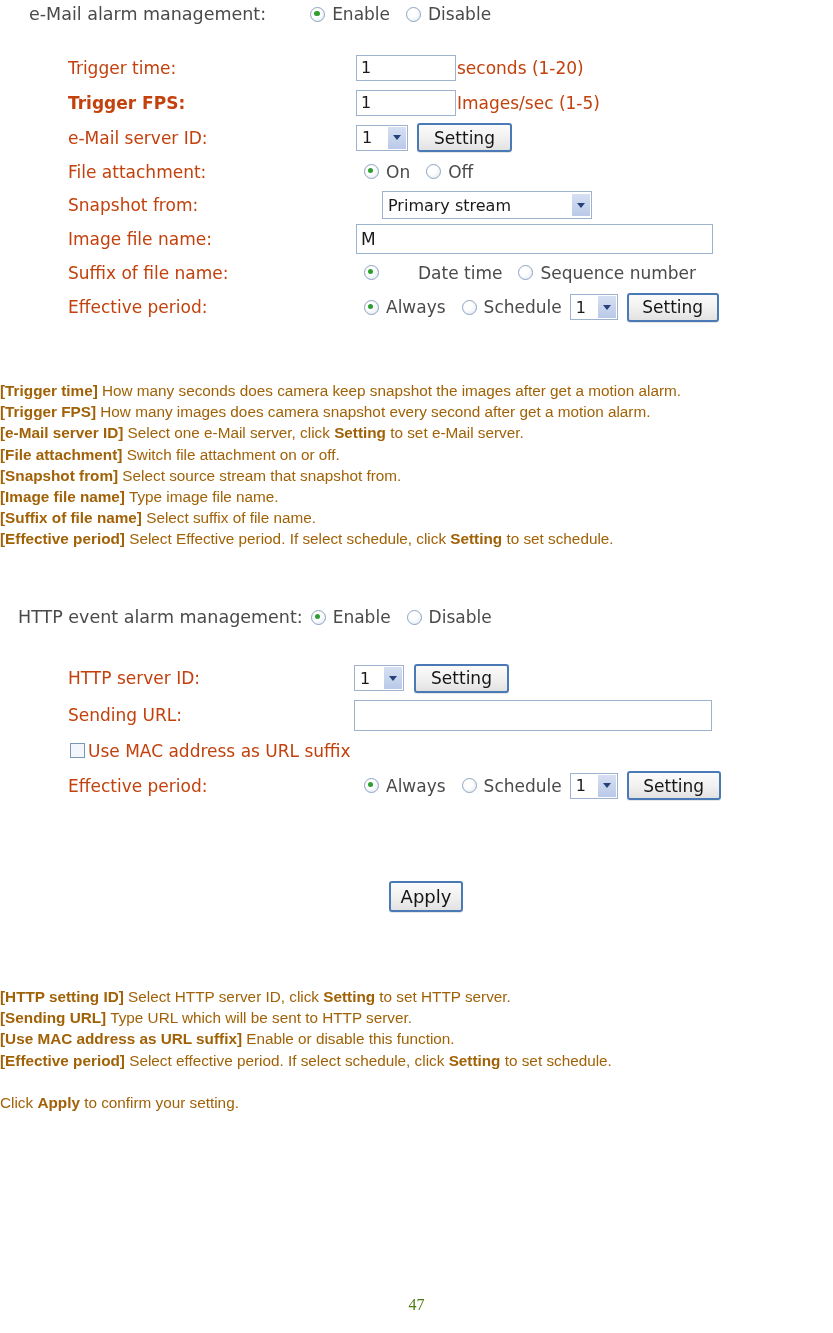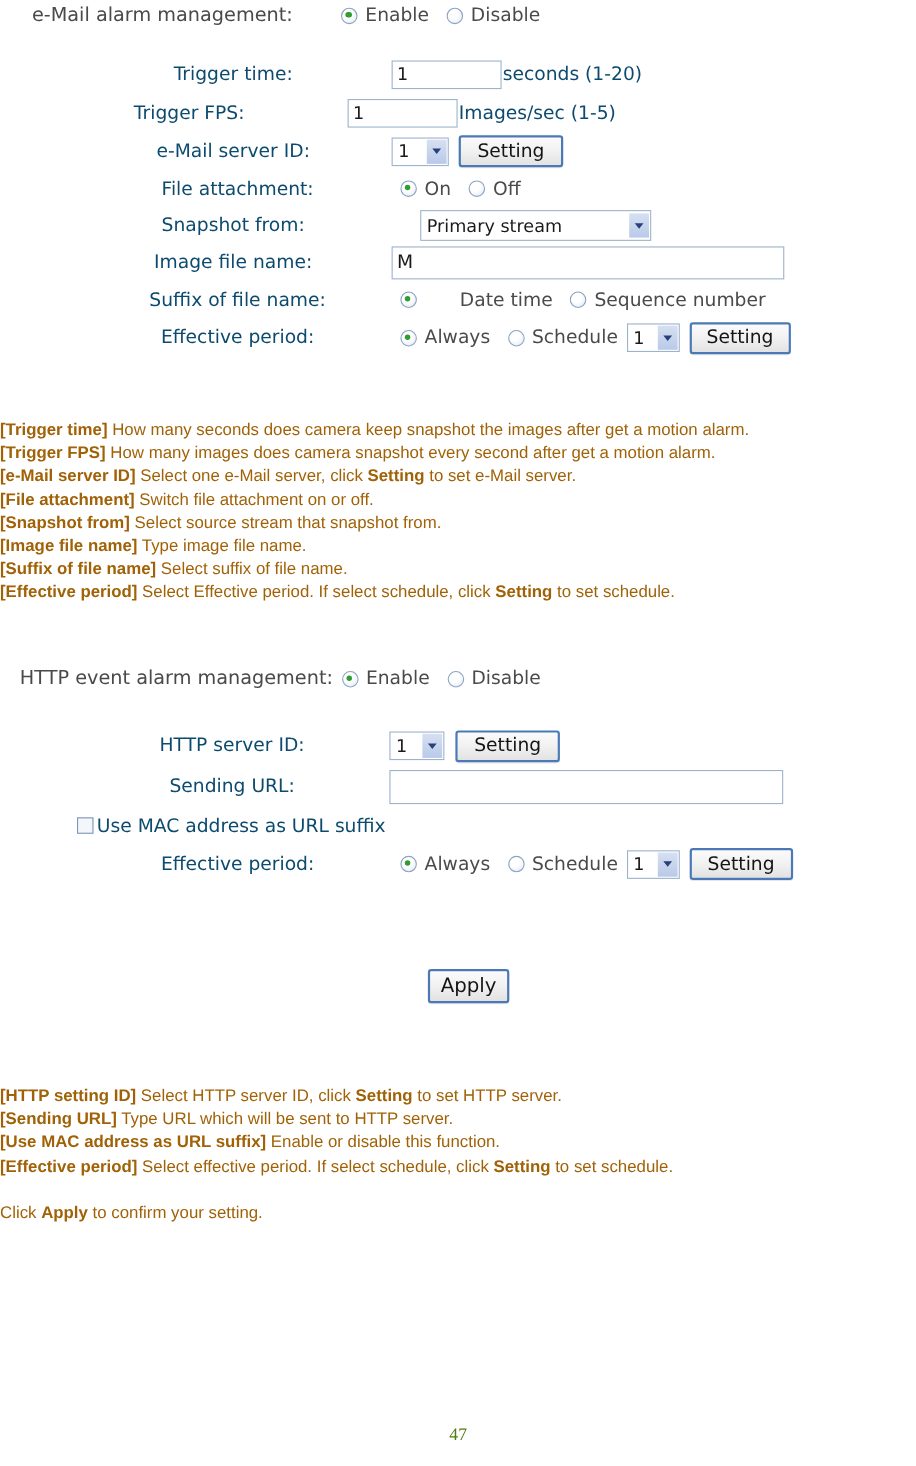--- a/index.html
+++ b/index.html
@@ -25,24 +25,23 @@
 
   .form-row {
     display: flex;
     align-items: center;
     height: 33px;
   }
 
   .row-label {
     font-family: "DejaVu Sans", sans-serif;
     font-size: 17px;
-    color: #0c4a6e;
+    color: #c2410c;
     letter-spacing: 0px;
     white-space: nowrap;
-    text-align: center;
   }
 
   .hdr-label {
     font-family: "DejaVu Sans", sans-serif;
     font-size: 17.5px;
     color: #4a4a4a;
     white-space: nowrap;
   }
 
   
@@ -192,21 +191,21 @@
     </span>
   </div>
 
   <div class="form-row" style="height:35px; margin-top:22px;">
     <span class="row-label" style="margin-left:68px; width:288px;">Trigger time:</span>
     <span class="textbox" style="width:100px;">1</span>
     <span class="row-label" style="margin-left:1px;">seconds (1-20)</span>
   </div>
 
   <div class="form-row" style="height:35px;">
-    <span class="row-label" style="margin-left:28px; width:288px;">Trigger FPS:</span>
+    <span class="row-label" style="margin-left:68px; width:288px;font-weight:bold;">Trigger FPS:</span>
     <span class="textbox" style="width:100px;">1</span>
     <span class="row-label" style="margin-left:1px;">Images/sec (1-5)</span>
   </div>
 
   <div class="form-row" style="height:35px;">
     <span class="row-label" style="margin-left:68px; width:288px;">e-Mail server ID:</span>
     <span class="select" style="width:52px;">
       <span>1</span>
       <span class="arrow"></span>
     </span>

